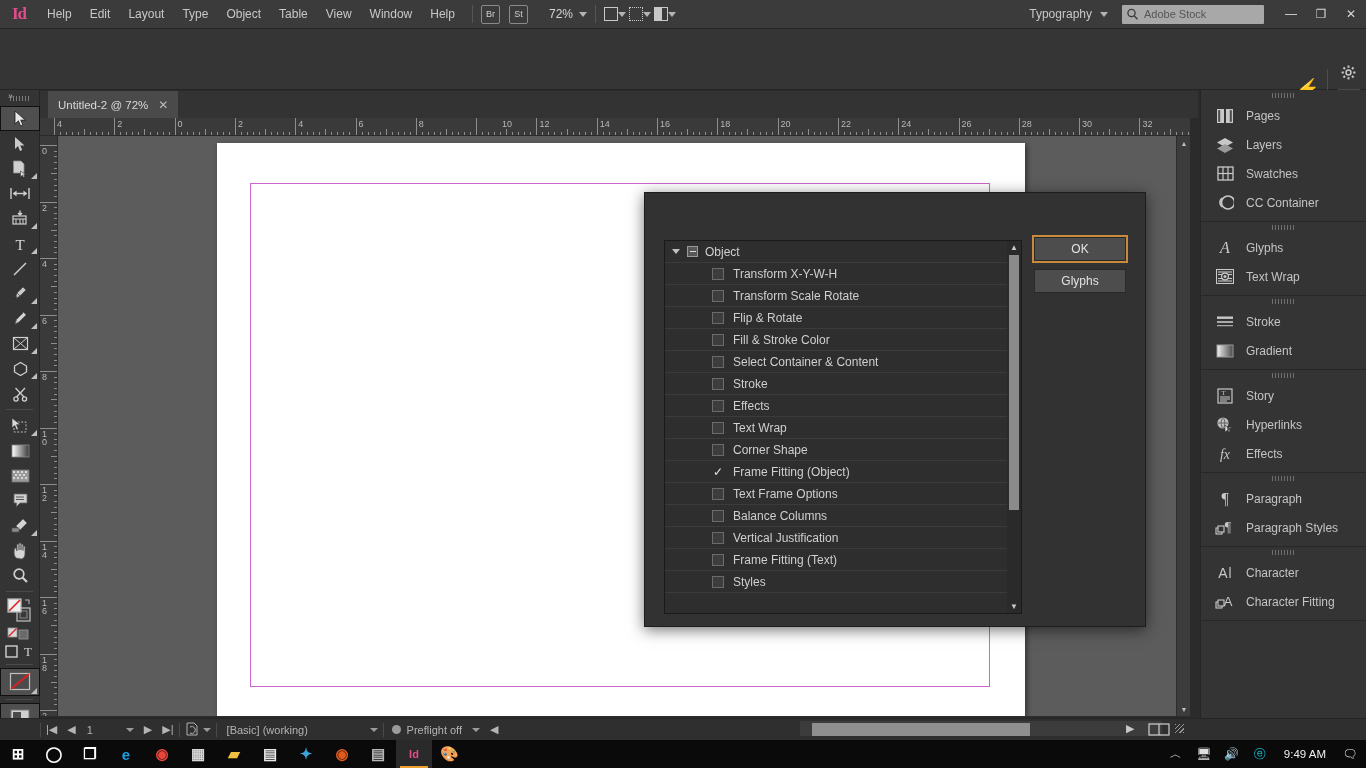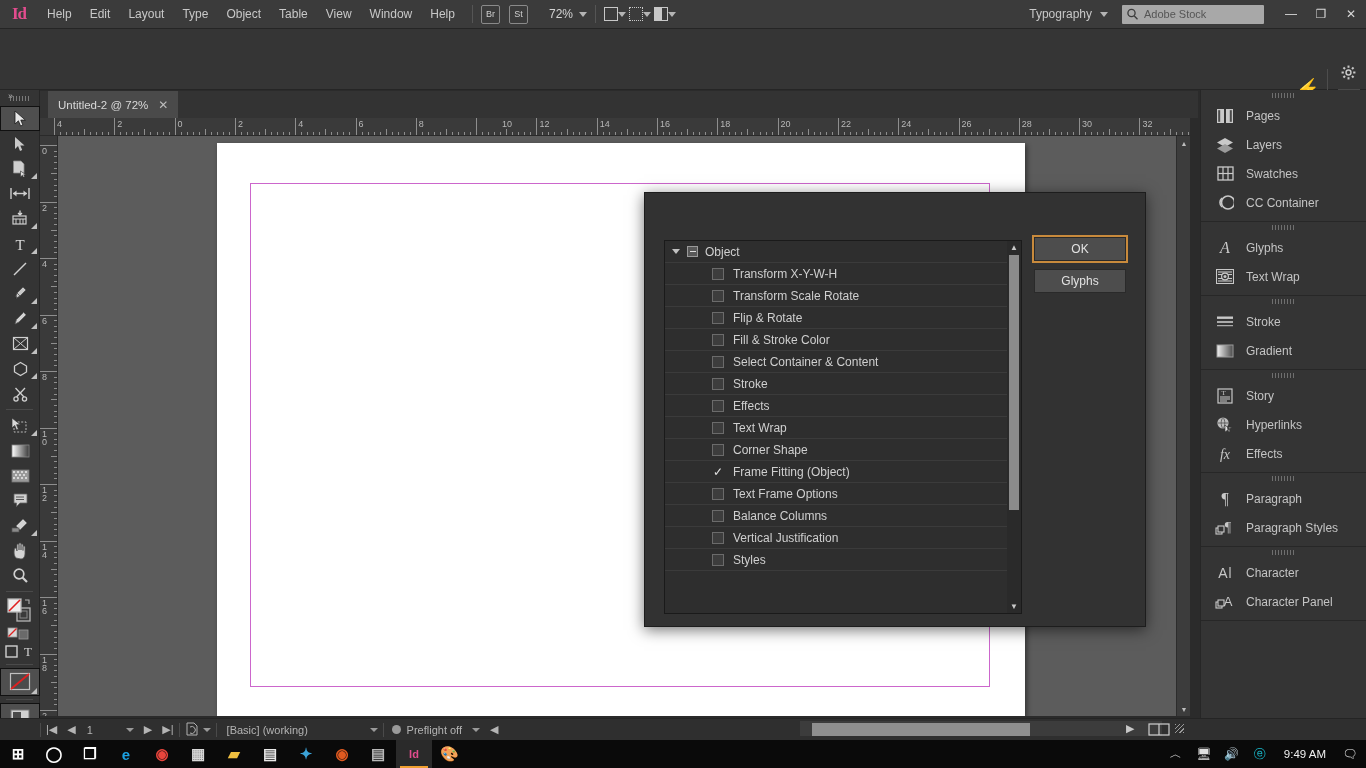--- a/index.html
+++ b/index.html
@@ -1023,21 +1023,21 @@
           <span class="lbl">Character</span>
         </div>
         <div class="dock-item">
           <span class="dock-ico">
             <svg width="20" height="17" viewBox="0 0 20 17">
               <text x="13" y="13" font-family="Liberation Sans, sans-serif" font-size="13" fill="#c8c8c8" text-anchor="middle">A</text>
               <rect x="1" y="9" width="6" height="6" fill="none" stroke="#c8c8c8" stroke-width="1.1"></rect>
               <rect x="3" y="7" width="6" height="6" fill="#343434" stroke="#c8c8c8" stroke-width="1.1"></rect>
             </svg>
           </span>
-          <span class="lbl">Character Panel</span>
+          <span class="lbl">Character Fitting</span>
         </div>
       </div>
     </div>
 
   <div class="statusbar">
     <div style="width:40px"></div>
     <div class="sb-sep"></div>
     <div class="sb-cell">|◀</div>
     <div class="sb-cell">◀</div>
     <div class="sb-num">1</div>
@@ -1143,20 +1143,24 @@
             <div class="row child">
               <span class="cbox"></span>
               <span>Balance Columns</span>
             </div>
             <div class="row child">
               <span class="cbox"></span>
               <span>Vertical Justification</span>
             </div>
             <div class="row child">
               <span class="cbox"></span>
+              <span>Frame Fitting (Text)</span>
+            </div>
+            <div class="row child">
+              <span class="cbox"></span>
               <span>Styles</span>
             </div>
           </div>
         <div class="dlg-vscroll">
           <div class="arw">▲</div>
           <div class="dlg-thumb"></div>
           <div class="arw bot">▼</div>
         </div>
       </div>
     </div>

